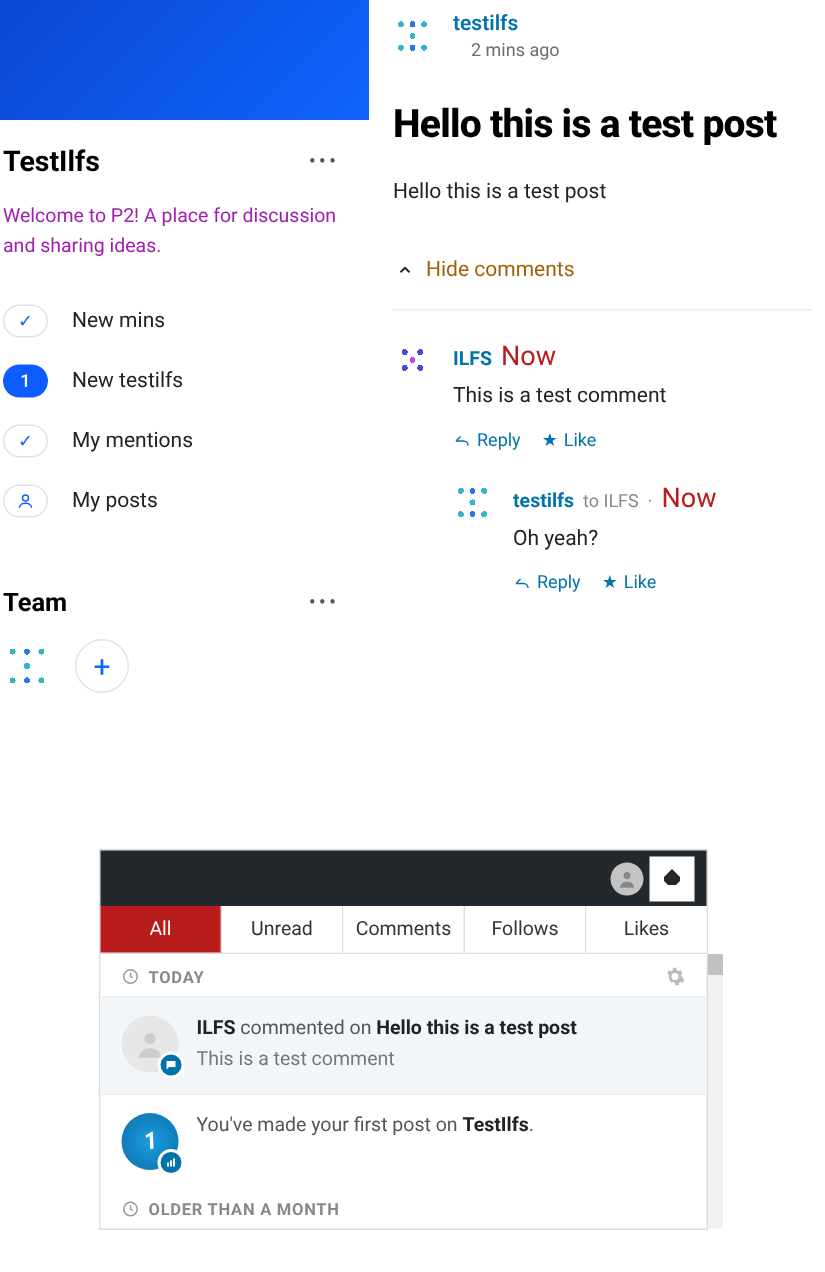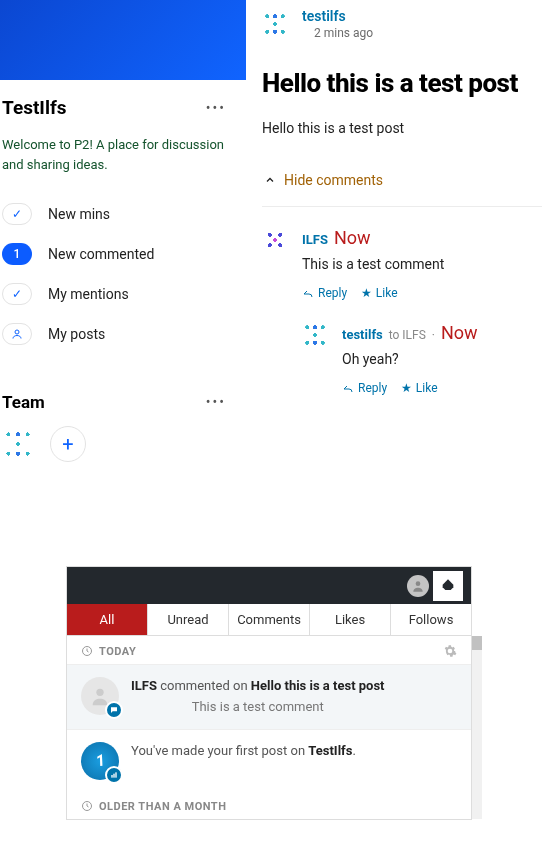--- a/index.html
+++ b/index.html
@@ -7,21 +7,21 @@
   
   
   .top-section { display: flex; height: 502px; }
   
   
   .sidebar { width: 246px; background: #fff; display: flex; flex-direction: column; }
   .sidebar-hero { height: 80px; background: linear-gradient(135deg, #0b47d1 0%, #1064ff 100%); }
   .sidebar-head { padding: 16px 14px 8px 2px; display: flex; justify-content: space-between; align-items: center; }
   .site-title { font-size: 19px; font-weight: 700; color: #000; }
   .more-dots { color: #555; letter-spacing: 2px; font-size: 14px; cursor: pointer; padding-right: 6px; }
-  .site-desc { font-size: 13px; color: #14532d; line-height: 1.5; padding: 8px 14px 16px 2px; }
+  .site-desc { font-size: 13px; color: #a21caf; line-height: 1.5; padding: 8px 14px 16px 2px; }
   .filters { padding: 4px 0; }
   .filter-row { display: flex; align-items: center; gap: 16px; padding: 9px 0 9px 2px; font-size: 14px; cursor: pointer; color: #222; }
   .filter-badge { width: 30px; height: 22px; border-radius: 11px; display: inline-flex; align-items: center; justify-content: center; font-size: 12px; color: #fff; }
   .filter-badge.check { background: #fff; border: 1px solid #e3e3e3; color: #1064ff; }
   .filter-badge.count { background: #0c5cff; color: #fff; font-weight: 500; }
   .filter-badge.icon { background: #fff; border: 1px solid #e3e3e3; color: #1064ff; font-size: 12px; }
   
   .team-section { margin-top: 34px; }
   .team-head { display: flex; justify-content: space-between; align-items: center; padding: 0 14px 14px 2px; }
   .team-title { font-size: 17px; font-weight: 700; color: #000; }
@@ -72,21 +72,21 @@
   
   .bottom-spacer { height: 64px; }
   .notif-wrap { width: 406px; margin: 0 auto 0 66px; border: 1px solid #ddd; background: #fff; position: relative; }
   .notif-topbar { background: #23282d; height: 37px; display: flex; align-items: center; justify-content: flex-end; padding-right: 8px; gap: 4px; }
   .notif-user { width: 22px; height: 22px; border-radius: 50%; background: #c4c4c4; display: inline-flex; align-items: center; justify-content: center; }
   .notif-bell { width: 30px; height: 30px; background: #fff; display: inline-flex; align-items: center; justify-content: center; color: #23282d; }
   .notif-tabs { display: flex; border-bottom: 1px solid #ddd; }
   .ntab { flex: 1; text-align: center; padding: 8px 0; font-size: 13px; border-right: 1px solid #ddd; cursor: pointer; background: #fff; color: #333; }
   .ntab:last-child { border-right: none; }
   .ntab.active { background: #b91c1c; color: #fff; }
-  .notif-list-wrap { position: relative; text-align: center; }
+  .notif-list-wrap { position: relative; }
   .scrollbar-hint { position: absolute; right: -11px; top: 0; bottom: 0; width: 10px; background: #f1f1f1; }
   .scrollbar-thumb { position: absolute; top: 0; width: 10px; height: 14px; background: #c1c1c1; }
   
   .date-row { display: flex; align-items: center; justify-content: space-between; padding: 8px 14px 6px 14px; font-size: 11px; font-weight: 700; color: #888; letter-spacing: 0.5px; }
   .date-left { display: flex; align-items: center; gap: 6px; }
   .gear { color: #bbb; font-size: 14px; cursor: pointer; }
   
   .notif-item { display: flex; gap: 12px; padding: 12px 14px; border-top: 1px solid #eee; cursor: pointer; }
   .notif-item.hl { background: #f3f6f8; }
   .n-avatar-wrap { position: relative; width: 38px; height: 38px; flex-shrink: 0; }
@@ -112,21 +112,21 @@
     </div>
     <div class="site-desc">Welcome to P2! A place for discussion and sharing ideas.</div>
 
     <div class="filters">
       <div class="filter-row">
         <span class="filter-badge check">✓</span>
         <span>New mins</span>
       </div>
       <div class="filter-row">
         <span class="filter-badge count">1</span>
-        <span>New commented</span>
+        <span>New testilfs</span>
       </div>
       <div class="filter-row">
         <span class="filter-badge check">✓</span>
         <span>My mentions</span>
       </div>
       <div class="filter-row">
         <span class="filter-badge icon">
           <svg width="12" height="12" viewBox="0 0 24 24" fill="none" stroke="#1064ff" stroke-width="2">
               <circle cx="12" cy="8" r="4"></circle>
               <path d="M4 21c0-4 4-6 8-6s8 2 8 6"></path>
@@ -239,22 +239,22 @@
     <span class="notif-bell">
       <svg width="16" height="16" viewBox="0 0 24 24" fill="#23282d">
           <path d="M12 2l8 8v4l-4 4H8l-4-4v-4z"></path>
         </svg>
     </span>
   </div>
   <div class="notif-tabs">
     <div class="ntab active">All</div>
     <div class="ntab">Unread</div>
     <div class="ntab">Comments</div>
+    <div class="ntab">Follows</div>
     <div class="ntab">Likes</div>
-    <div class="ntab">Follows</div>
   </div>
 
   <div class="notif-list-wrap">
     <div class="date-row">
       <span class="date-left">
         <span>
           <svg width="12" height="12" viewBox="0 0 24 24" fill="none" stroke="#999" stroke-width="2">
               <circle cx="12" cy="12" r="9"></circle>
               <polyline points="12 7 12 12 15 14"></polyline>
             </svg>

